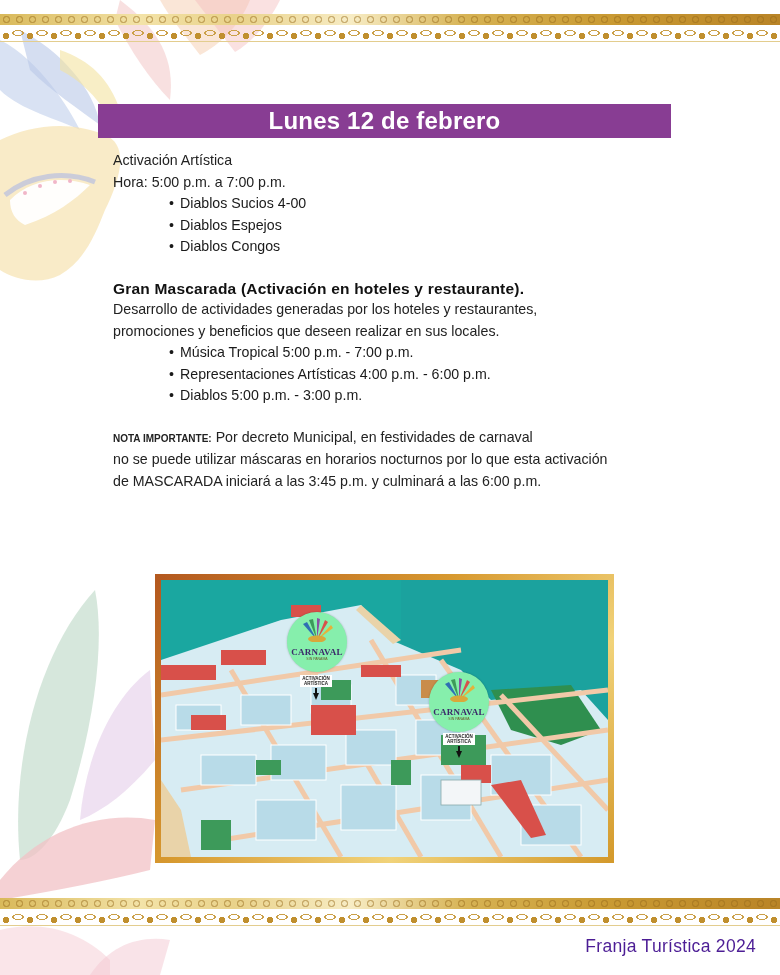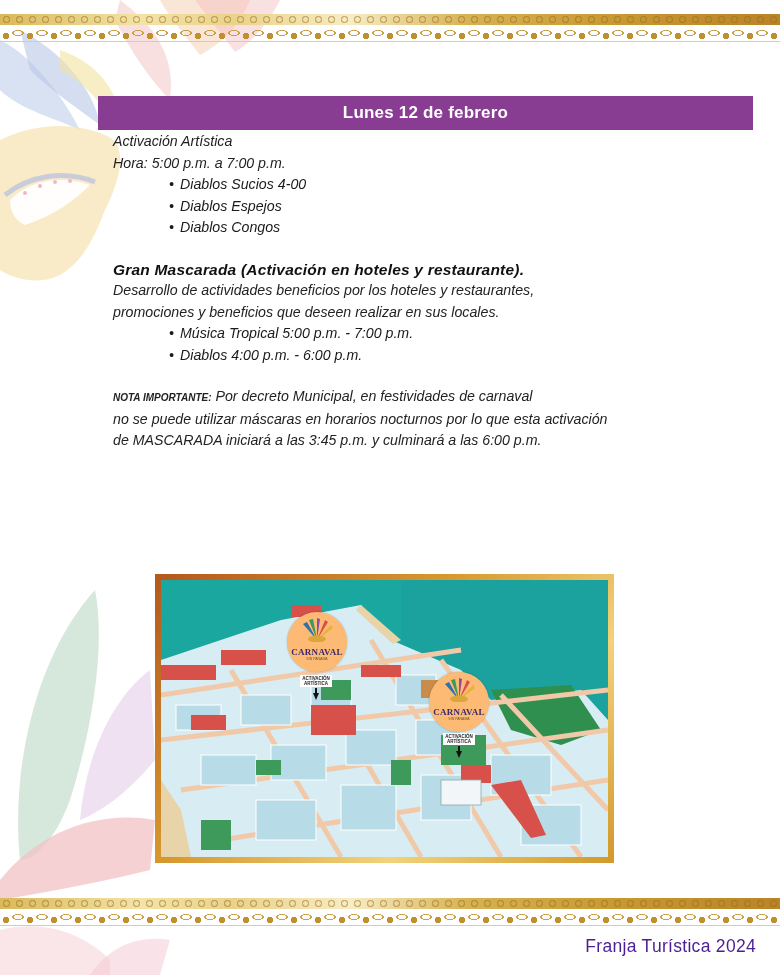--- a/index.html
+++ b/index.html
@@ -28,29 +28,29 @@
         radial-gradient(ellipse at 18px 6px, transparent 0 4px, #cba049 4.2px 5.6px, transparent 6px);
       background-size: 24px 15px;
       background-repeat: repeat-x;
       border-bottom: 1px solid #e3cd8e;
     }
     .gold-strip.top { top: 14px; }
     .gold-strip.bottom { top: 898px; }
 
     
     .day-header {
-      position: absolute; left: 98px; top: 96px; width: 655px; height: 34px;
+      position: absolute; left: 98px; top: 104px; width: 573px; height: 34px;
       background: #883d93; color: #ffffff;
       display: flex; align-items: center; justify-content: center;
-      font-size: 17px; font-weight: bold; letter-spacing: 0.2px;
+      font-size: 24px; font-weight: bold; letter-spacing: 0.2px;
       z-index: 3;
     }
 
     
-    .content { position: absolute; left: 113px; top: 131px; width: 560px; z-index: 3; font-size: 14.2px; line-height: 21.5px; font-style: italic; }
+    .content { position: absolute; left: 113px; top: 150px; width: 560px; z-index: 3; font-size: 14.2px; line-height: 21.5px; }
     .content .plain { color: #222; }
     .content .bold-line { font-weight: bold; font-size: 15.5px; color: #111; letter-spacing: 0.2px; }
     .content ul { list-style: none; margin-left: 56px; }
     .content ul li { position: relative; padding-left: 11px; }
     .content ul li::before { content: "•"; position: absolute; left: 0; top: 0; }
     .section { margin-bottom: 0; }
     .gap-1 { height: 20px; }
     .gap-2 { height: 20px; }
     .note strong { font-weight: bold; font-size: 10px; }
 
@@ -58,21 +58,21 @@
     .map-frame {
       position: absolute; left: 155px; top: 574px; width: 459px; height: 289px;
       border: 6px solid #c57a2a;
       border-image: linear-gradient(135deg, #b4591f, #d7992f 40%, #f1d37a 70%, #d49a2c) 1;
       z-index: 3; overflow: hidden; background: #1aa7a0;
     }
     .map-frame svg { display: block; width: 100%; height: 100%; }
 
     .map-badge {
       position: absolute; width: 60px; height: 60px; border-radius: 50%;
-      background: #fdba74; box-shadow: 0 0 2px rgba(0,0,0,0.25);
+      background: #86efac; box-shadow: 0 0 2px rgba(0,0,0,0.25);
       display: flex; flex-direction: column; align-items: center; justify-content: flex-end;
       padding-bottom: 10px; z-index: 4;
     }
     .map-badge .feathers {
       position: absolute; top: 6px; left: 50%; transform: translateX(-50%);
       width: 36px; height: 24px;
     }
     .map-badge .badge-title { font-family: "Liberation Serif", serif; font-size: 9px; font-weight: bold; color: #3b2a6a; letter-spacing: 0.3px; line-height: 9px; position: relative; }
     .map-badge .badge-sub { font-size: 3.5px; color: #6b5a2b; line-height: 5px; position: relative; }
     .map-callout {
@@ -133,25 +133,26 @@
       <li>Diablos Sucios 4-00</li>
       <li>Diablos Espejos</li>
       <li>Diablos Congos</li>
     </ul>
   </div>
 
   <div class="gap-1"></div>
 
   <div class="section">
     <div class="bold-line">Gran Mascarada (Activación en hoteles y restaurante).</div>
-    <div class="plain">Desarrollo de actividades beneficios por los hoteles y restaurantes,</div>
+    <div class="plain">Desarrollo de actividades generadas por los hoteles y restaurantes,</div>
     <div class="plain">promociones y beneficios que deseen realizar en sus locales.</div>
     <ul>
       <li>Música Tropical 5:00 p.m. - 7:00 p.m.</li>
-      <li>Diablos 4:00 p.m. - 6:00 p.m.</li>
+      <li>Representaciones Artísticas 4:00 p.m. - 6:00 p.m.</li>
+      <li>Diablos 5:00 p.m. - 3:00 p.m.</li>
     </ul>
   </div>
 
   <div class="gap-2"></div>
 
   <div class="note">
     <div class="plain"><strong>NOTA IMPORTANTE:</strong><span> Por decreto Municipal, en festividades de carnaval</span></div>
     <div class="plain">no se puede utilizar máscaras en horarios nocturnos por lo que esta activación</div>
     <div class="plain">de MASCARADA iniciará a las 3:45 p.m. y culminará a las 6:00 p.m.</div>
   </div>

